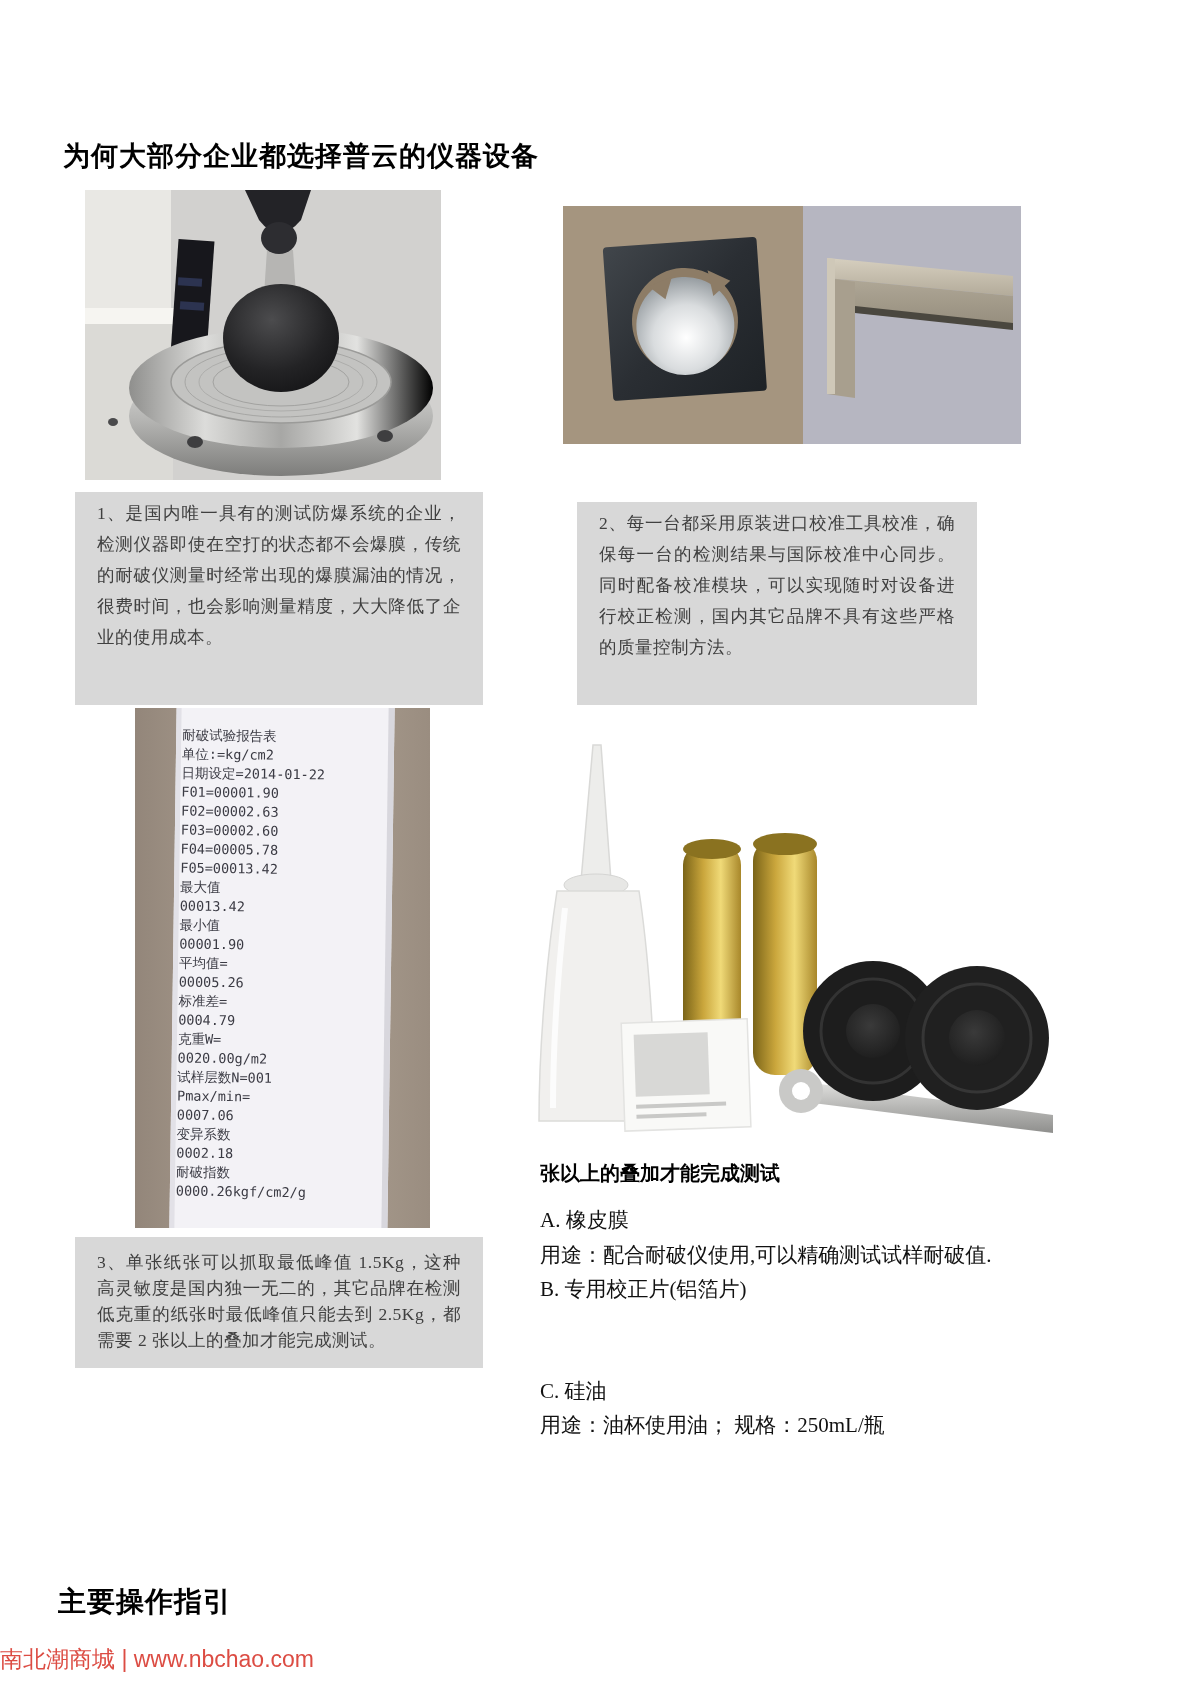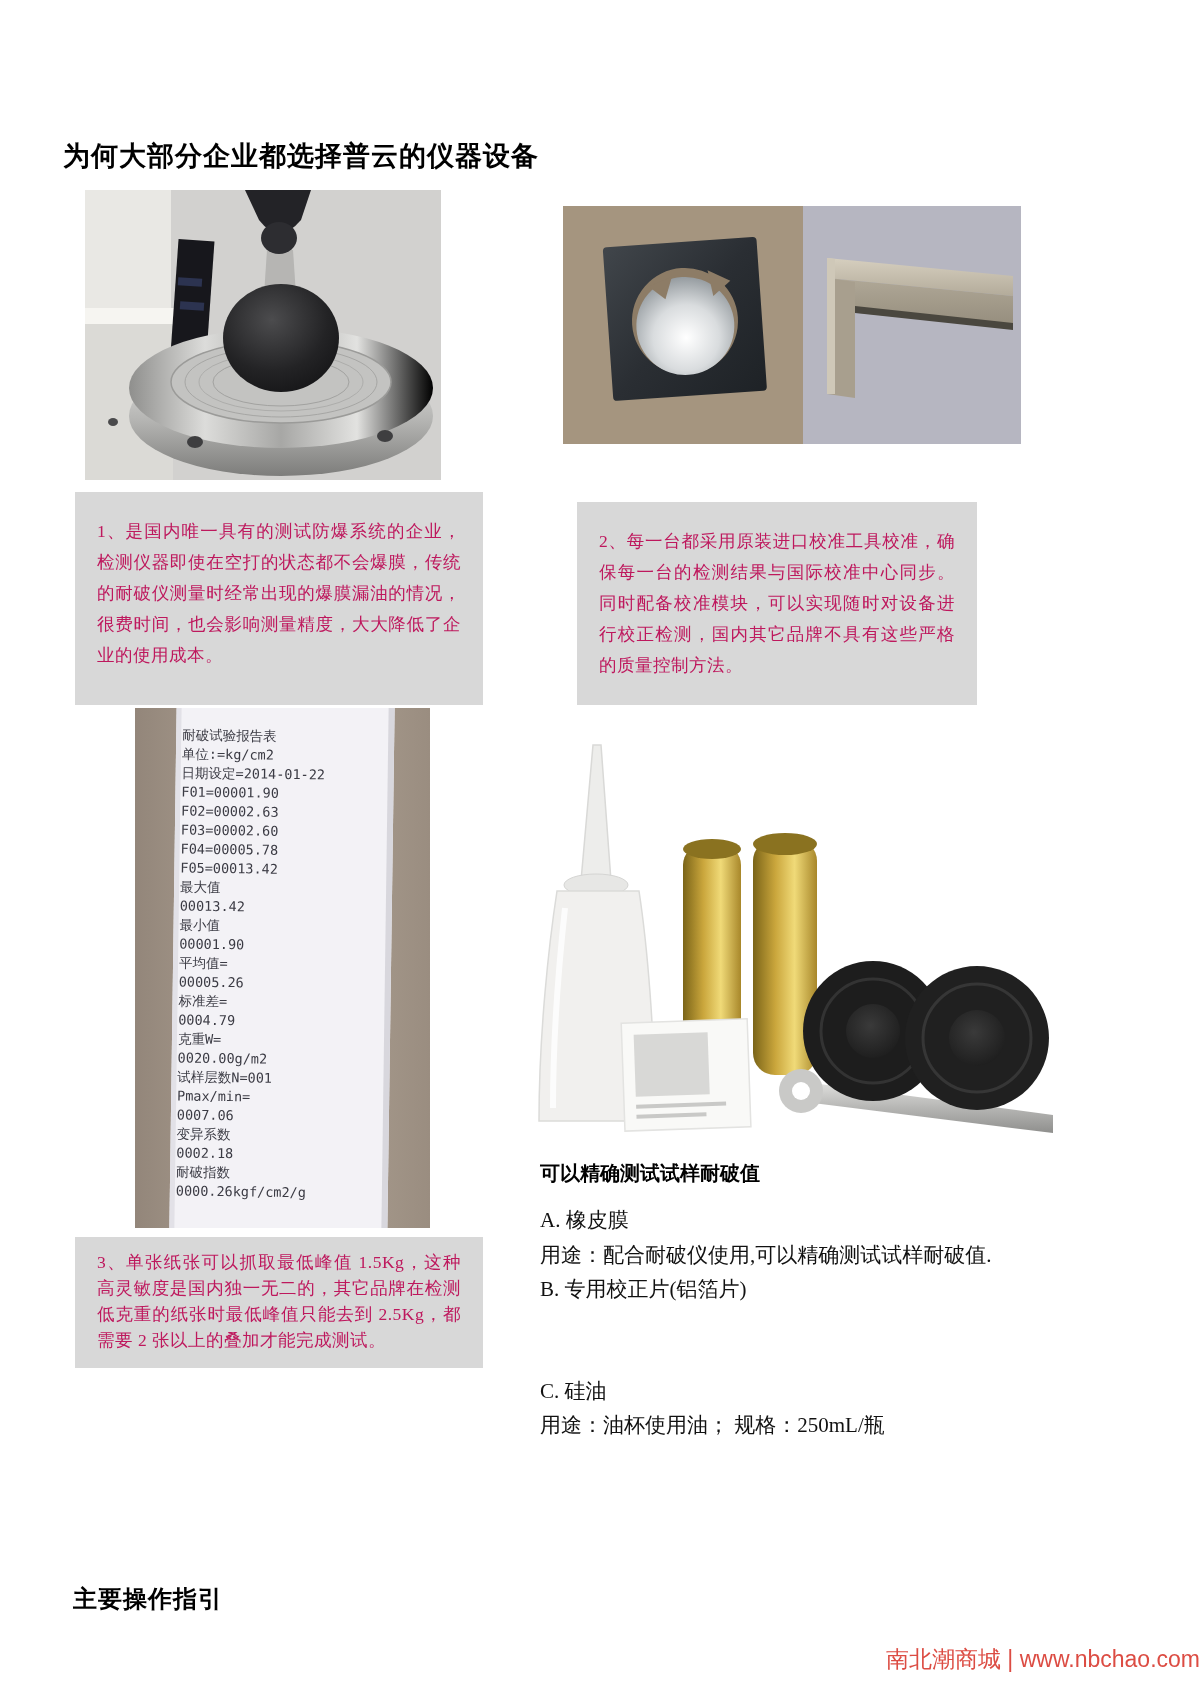--- a/index.html
+++ b/index.html
@@ -6,29 +6,29 @@
   .page{
     position:relative;width:1200px;height:1697px;background:#ffffff;
     font-family:"Liberation Serif","DejaVu Serif",serif;color:#1b1b1b;overflow:hidden;border-radius:27px;
   }
   .h1{
     position:absolute;left:63px;top:138px;
     font-family:"Liberation Sans","DejaVu Sans",sans-serif;
     font-weight:700;font-size:27px;color:#000;letter-spacing:1px;
   }
   .h2{
-    position:absolute;left:73px;top:1583px;
+    position:absolute;left:58px;top:1583px;
     font-family:"Liberation Sans","DejaVu Sans",sans-serif;
-    font-weight:700;font-size:24px;color:#000;letter-spacing:1px;
+    font-weight:700;font-size:28px;color:#000;letter-spacing:1px;
   }
   .photo{position:absolute;display:block;}
   .gray-block{
     position:absolute;background:#d8d8d8;box-sizing:border-box;
-    font-size:17.5px;line-height:31px;color:#be185d;
-    padding:24px 22px;text-align:justify;letter-spacing:0.5px;
+    font-size:17.5px;line-height:31px;color:#404040;
+    padding:6px 22px;text-align:justify;letter-spacing:0.5px;
   }
   .blk1{left:75px;top:492px;width:408px;height:213px;}
   .blk2{left:577px;top:502px;width:400px;height:203px;}
   .blk3{left:75px;top:1237px;width:408px;height:131px;line-height:26px;padding-top:12px;}
   .receipt-text{
     position:absolute;left:179px;top:727px;width:225px;
     font-family:"DejaVu Sans Mono","Liberation Mono",monospace;
     font-size:13.5px;line-height:19px;color:#3b3b44;
     transform:rotate(0.8deg);white-space:nowrap;
   }
@@ -39,21 +39,21 @@
   .cl-ause{top:1241px;}
   .cl-b{top:1275px;}
   .cl-bspec{top:1309px;display:flex;}
   .cl-bspec .seg2{margin-left:52px;}
   .cl-bspec .seg3{margin-left:46px;}
   .cl-bconv{top:1343px;display:flex;}
   .cl-bconv .seg2{margin-left:64px;}
   .cl-c{top:1377px;}
   .cl-cuse{top:1411px;}
   .footer{
-    position:absolute;left:0;top:1644px;width:1200px;text-align:right;
+    position:absolute;left:0;top:1644px;width:1200px;text-align:left;
     font-family:"Liberation Sans","DejaVu Sans",sans-serif;
     font-size:23px;color:#dc4c43;
   }
 </style>
 </head>
 <body>
 
 <div class="page">
 
   <div class="h1">为何大部分企业都选择普云的仪器设备</div>
@@ -241,21 +241,21 @@
       <circle cx="368" cy="298" r="52" fill="none" stroke="#333333" stroke-width="3"></circle>
       <circle cx="368" cy="298" r="27" fill="url(#discDome)"></circle>
     </g>
     <g>
       <circle cx="472" cy="305" r="72" fill="#202020"></circle>
       <circle cx="472" cy="305" r="54" fill="none" stroke="#363636" stroke-width="3"></circle>
       <circle cx="472" cy="305" r="28" fill="url(#discDome)"></circle>
     </g>
   </svg>
 
-  <div class="consume c-head">可以精确测试试样耐破值</div>
+  <div class="consume c-head">张以上的叠加才能完成测试</div>
   <div class="consume c-line cl-a">A. 橡皮膜</div>
   <div class="consume c-line cl-ause">用途：配合耐破仪使用,可以精确测试试样耐破值.</div>
   <div class="consume c-line cl-b">B. 专用校正片(铝箔片)</div>
   <div class="consume c-line cl-c">C. 硅油</div>
   <div class="consume c-line cl-cuse">用途：油杯使用油；  规格：250mL/瓶</div>
 
   <div class="gray-block blk3">
     <span>3、单张纸张可以抓取最低峰值 1.5Kg，这种高灵敏度是国内独一无二的，其它品牌在检测低克重的纸张时最低峰值只能去到 2.5Kg，都需要 2 张以上的叠加才能完成测试。</span>
   </div>
 

